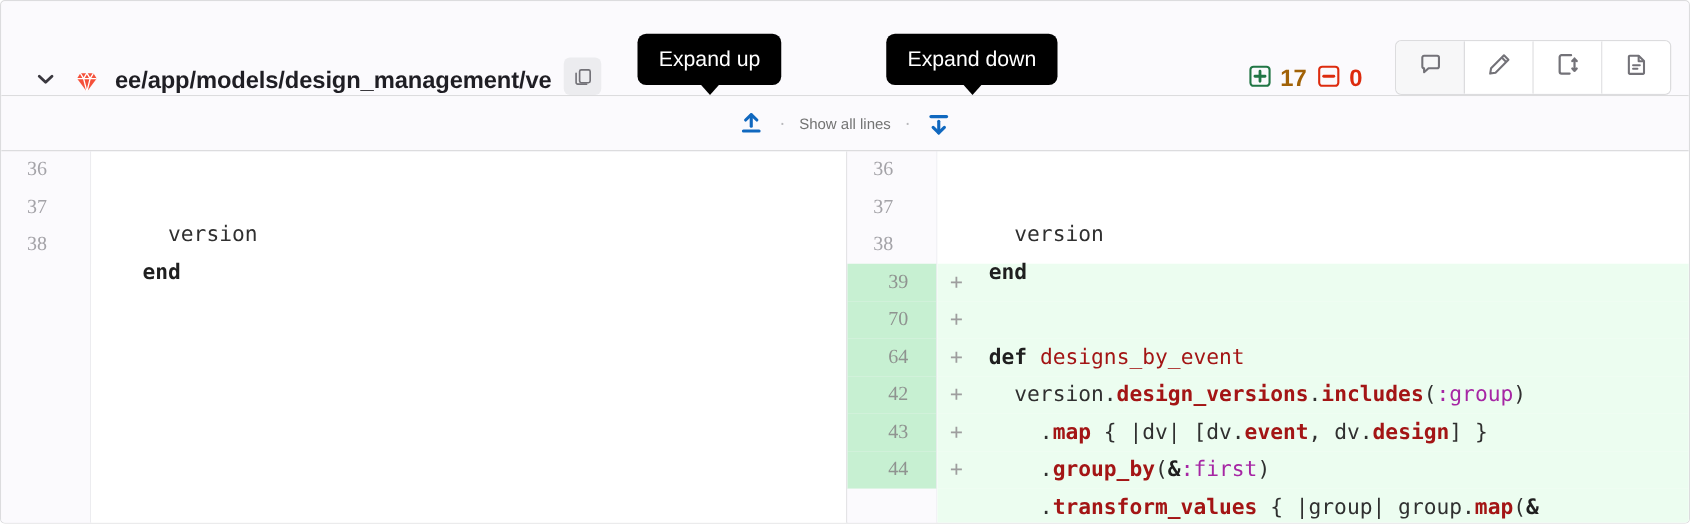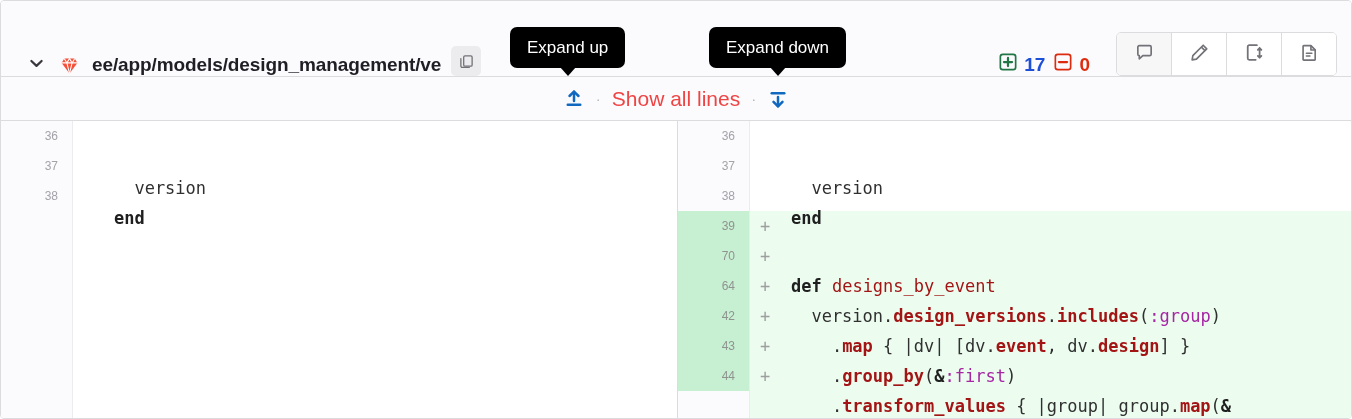--- a/index.html
+++ b/index.html
@@ -84,21 +84,21 @@
   .diff-stats {
     display: flex;
     align-items: center;
     gap: 9px;
     font-size: 19px;
     font-weight: bold;
     margin-right: 26px;
     white-space: nowrap;
   }
   .stat-group { display: flex; align-items: center; gap: 7px; }
-  .stat-added { color: #1d4ed8; }
+  .stat-added { color: #a16207; }
   .stat-removed { color: #dd2b0e; }
 
   .header-actions {
     display: flex;
     align-items: stretch;
     border: 1px solid #dcdcde;
     border-radius: 5px;
     overflow: hidden;
     background: #fff;
   }
@@ -135,22 +135,22 @@
     display: flex;
     align-items: center;
     justify-content: center;
     color: #1068bf;
     cursor: pointer;
     width: 22px;
     height: 22px;
   }
   .expand-sep { color: #b7b7bb; font-size: 15px; line-height: 1; }
   .expand-link {
-    color: #ef4444;
-    font-size: 21px;
+    color: #737373;
+    font-size: 12px;
     cursor: pointer;
   }
 
   
   .tooltip {
     position: absolute;
     background: #000000;
     color: #ffffff;
     font-size: 17px;
     line-height: 1;
@@ -192,26 +192,26 @@
   .gutter {
     width: 72px;
     flex: 0 0 72px;
     box-sizing: border-box;
     background: #fbfafd;
     border-right: 1px solid #ececef;
   }
   .gutter-cell {
     height: 30px;
     line-height: 30px;
-    text-align: right;
+    text-align: center;
     padding-right: 14px;
     box-sizing: border-box;
     color: #a4a3a8;
-    font-size: 12px;
-    font-family: Liberation Sans, sans-serif;
+    font-size: 16px;
+    font-family: Liberation Serif, serif;
     cursor: pointer;
     background: #fbfafd;
   }
   .gutter-cell.added { background: #c7f0d2; color: #8f9390; padding-left: 24px; }
   .gutter-cell.empty { background: #fbfafd; }
 
   .code-col {
     flex: 1 1 auto;
     min-width: 0;
     background: #fff;

